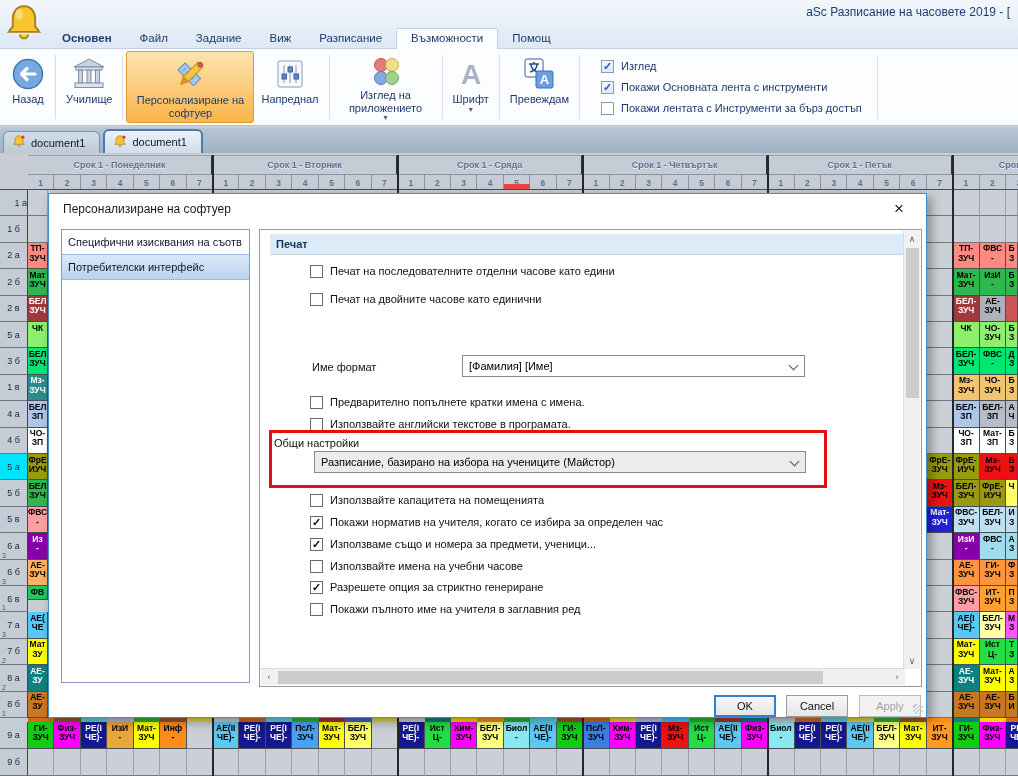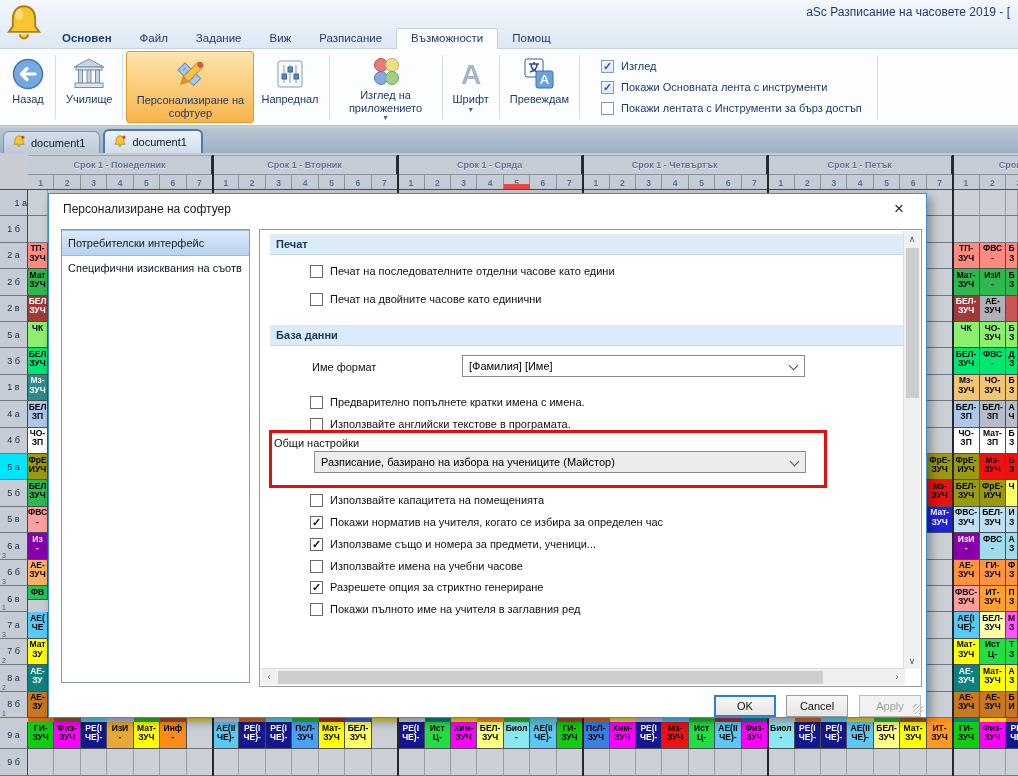--- a/index.html
+++ b/index.html
@@ -927,30 +927,27 @@
       <div class="vline" style="left: 397px;"></div>
       <div class="vline" style="left: 582px;"></div>
       <div class="vline" style="left: 767px;"></div>
       <div class="vline" style="left: 952px;"></div>
     </div>
 
   <div id="dialog">
     <div class="dtitle">Персонализиране на софтуер</div>
     <div class="dclose">×</div>
     <div class="lb" id="dlist">
+        <div class="lbitem">Специфични изисквания на съотв</div>
         <div class="lbitem sel">Потребителски интерфейс</div>
-        <div class="lbitem">Специфични изисквания на съотв</div>
       </div>
     <div class="panel">
       <div class="pcontent" id="pcontent">
         <div class="secbar" style="top:3px">
             <span>Печат</span>
-          </div>
-        <div class="secbar" style="top:94px">
-            <span>База данни</span>
           </div>
         <div class="flabel" style="left:46px;top:128px">Име формат</div>
         <div class="combo" style="left:196px;top:124px;width:343px">
           <span>[Фамилия] [Име]</span>
           <span class="chev"></span>
         </div>
         <div class="flabel" style="left:8px;top:204px">Общи настройки</div>
         <div class="combo gray" style="left:48px;top:220px;width:492px">
           <span>Разписание, базирано на избора на учениците (Майстор)</span>
           <span class="chev"></span>

